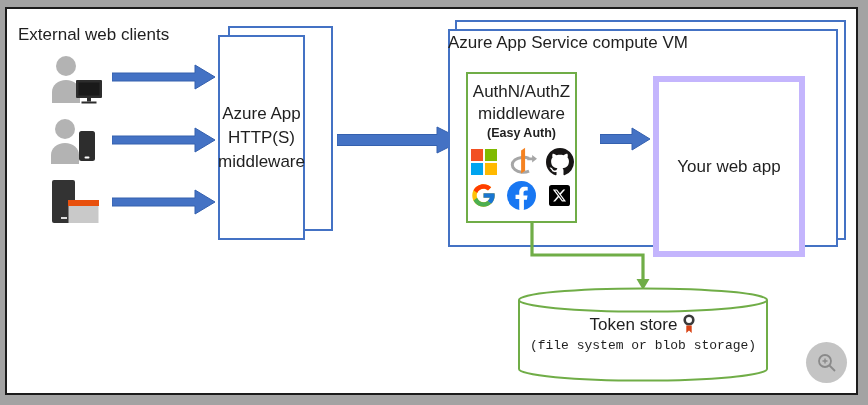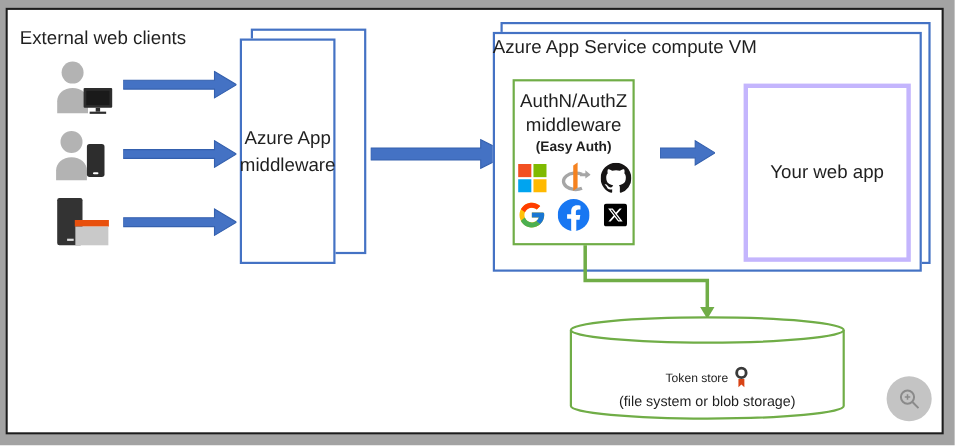--- a/index.html
+++ b/index.html
@@ -15,24 +15,24 @@
   .fe-text{text-align:center;font-size:17px;line-height:24px;}
   .vm-back{left:455px;top:20px;width:391px;height:220px;}
   .vm-front{left:448px;top:29px;width:390px;height:218px;}
   .vm-title{left:448px;top:33px;width:390px;text-align:left;font-size:17px;}
   .mw-box{left:466px;top:72px;width:111px;height:151px;border:2px solid #70ad47;display:flex;flex-direction:column;align-items:center;padding-top:7px;}
   .mw-l1{font-size:17px;line-height:22px;}
   .mw-l2{font-size:17px;line-height:22px;}
   .mw-l3{font-size:12.5px;line-height:16px;margin-bottom:5px;font-weight:bold;}
   .idp-grid{display:grid;grid-template-columns:repeat(3,30px);grid-auto-rows:31px;column-gap:8px;row-gap:3px;}
   .idp-grid .cell{display:flex;align-items:center;justify-content:center;}
-  .webapp-box{left:676px;top:76px;width:152px;height:162px;border:4px solid #c4b5fd;display:flex;align-items:center;justify-content:center;font-size:17px;}
+  .webapp-box{left:653px;top:76px;width:152px;height:181px;border:6px solid #c4b5fd;display:flex;align-items:center;justify-content:center;font-size:17px;}
   .token-text{left:517px;top:314px;width:252px;text-align:center;}
-  .token-title{font-size:11px;display:inline-flex;align-items:center;gap:5px;margin-top:19px;}
-  .token-sub{font-size:13px;margin-top:3px;}
+  .token-title{font-size:17px;display:inline-flex;align-items:center;gap:5px;}
+  .token-sub{font-size:13px;margin-top:3px;font-family:Liberation Mono, monospace;}
   .zoom-btn{left:806px;top:342px;width:41px;height:41px;border-radius:50%;background:#c4c4c4;
             display:flex;align-items:center;justify-content:center;cursor:pointer;}
   svg{display:block;}
 </style>
 </head>
 <body>
 
 <div id="stage">
   <div class="abs frame"></div>
 
@@ -80,20 +80,21 @@
   <div class="abs" style="left:112px;top:189px;">
     <svg width="103" height="26" viewBox="0 0 103 26">
         <polygon points="0,9 83,9 83,1 103,13 83,25 83,17 0,17" fill="#4472c4" stroke="#3460ae" stroke-width="1"></polygon>
       </svg>
   </div>
 
   <div class="abs box blue-border fe-back"></div>
   <div class="abs box blue-border fe-front">
     <div class="fe-text">
       <div>Azure App</div>
+      <div>HTTP(S)</div>
       <div>middleware</div>
     </div>
   </div>
 
   <div class="abs" style="left:337px;top:126px;">
     <svg width="126" height="28" viewBox="0 0 126 28">
         <polygon points="0,8.5 100,8.5 100,1 126,14 100,27 100,19.5 0,19.5" fill="#4472c4" stroke="#3460ae" stroke-width="1"></polygon>
       </svg>
   </div>
 

